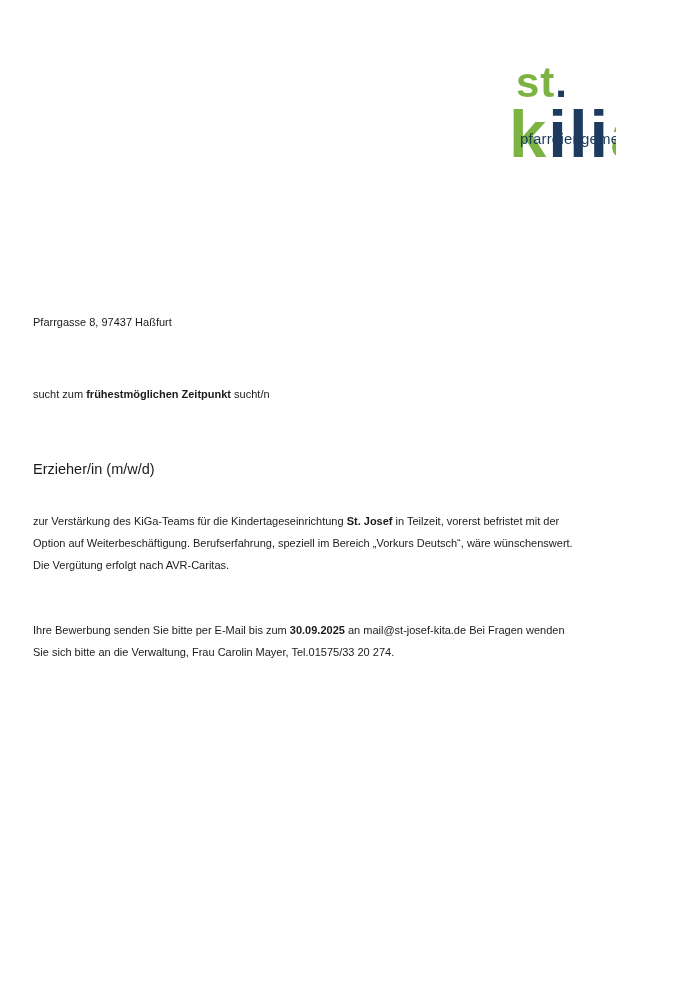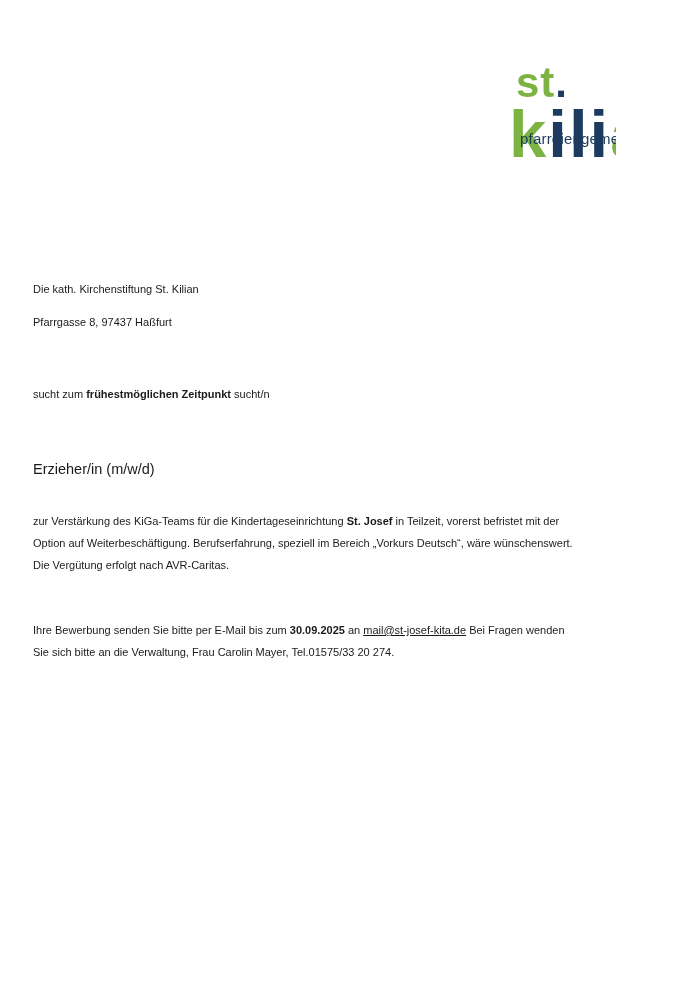--- a/index.html
+++ b/index.html
@@ -69,40 +69,38 @@
     top: 447px;
     font-size: 14.5px;
     font-weight: normal;
     margin-top: 11px;
   }
   .para1 { top: 510px; }
   .para2 { top: 619px; }
   .b { font-weight: bold; text-align: center; }
   .email-link {
     color: #1b1b1b;
-    text-decoration: underline;
     cursor: pointer;
   }
 </style>
 </head>
 <body>
 
 <div class="page">
 
   <div class="logo">
     <div class="logo-st">
       <span class="c-green" style="color: rgb(124, 179, 66);">st</span><span class="c-navy" style="color: rgb(29, 59, 94);">.</span>
     </div>
     <div class="logo-kilian">
       <span class="c-green" style="color: rgb(124, 179, 66);">k</span><span class="c-navy" style="color: rgb(29, 59, 94);">ili</span><span class="c-green" style="color: rgb(124, 179, 66);">an</span>
     </div>
     <div class="logo-subtitle c-navy" style="color: rgb(29, 59, 94);">pfarreiengemeinschaft</div>
   </div>
 
-  <div class="txt addr1">Die kath. Kirchenstiftung St. Kilian</div>
   <div class="txt addr2">Pfarrgasse 8, 97437 Haßfurt</div>
 
   <div class="txt intro">
     <span>sucht zum </span><span class="b">frühestmöglichen Zeitpunkt</span><span> sucht/n</span>
   </div>
 
   <div class="txt job-title">Erzieher/in (m/w/d)</div>
 
   <div class="txt para1">
     <div>

